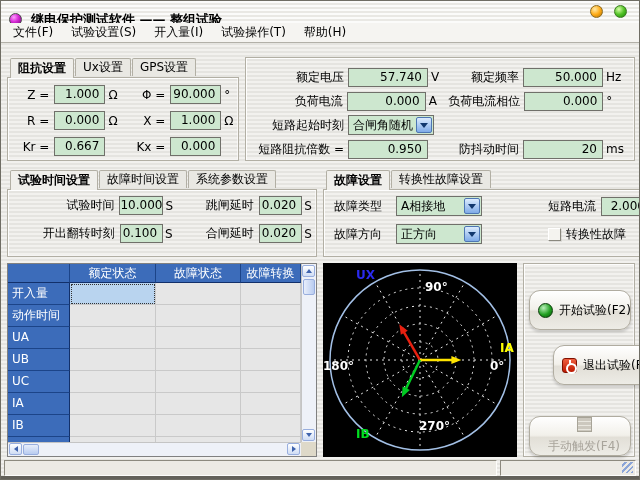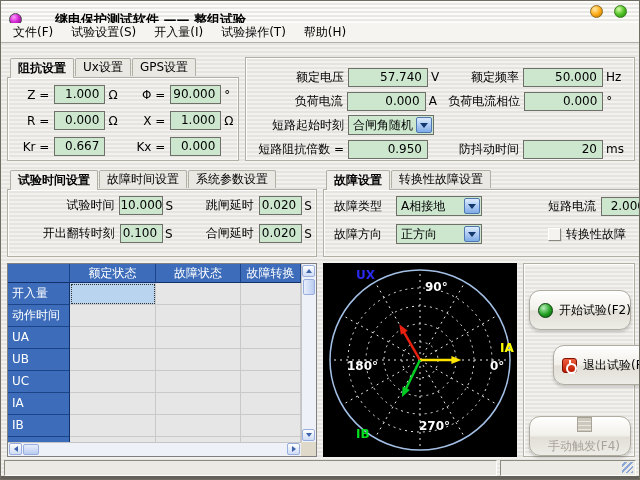--- a/index.html
+++ b/index.html
@@ -5,21 +5,21 @@
   * { margin:0; padding:0; box-sizing:border-box; }
   html,body { width:640px; height:480px; }
   body { font-family:"DejaVu Sans","Liberation Sans",sans-serif; font-size:12px; color:#000; }
   #win { position:relative; width:640px; height:480px; overflow:hidden;
          border:1px solid #6f6d64;
          background:repeating-linear-gradient(180deg,#f2f1ee 0px,#f2f1ee 2px,#e5e4e0 2px,#e5e4e0 4px); }
 
   
   .titlebar { position:absolute; left:0; top:0; right:0; height:38px;
               background:repeating-linear-gradient(180deg,#fbfbfa 0px,#fbfbfa 2px,#e9e8e4 2px,#e9e8e4 4px);
-              border-bottom:1px solid #9a9890; display:flex; align-items:center;gap:24px; }
+              border-bottom:1px solid #9a9890; display:flex; align-items:center; }
   .orb { width:13px; height:13px; border-radius:50%; }
   .app-orb { margin-left:8px; background:radial-gradient(circle at 35% 30%,#ff9aff,#d428d4 45%,#7a0880 95%);
              border:1px solid #4a4a4a; }
   .title-text { margin-left:9px; font-weight:bold; font-size:13px; white-space:nowrap; }
   .win-controls { position:absolute; right:12px; top:4px; display:flex; gap:11px; }
   .orb.min { background:radial-gradient(circle at 35% 30%,#ffeaa8,#ffac18 50%,#b87400 95%); border:1px solid #8a6a20; }
   .orb.close { background:radial-gradient(circle at 35% 30%,#d8ffa8,#52c226 50%,#1f8a0c 95%); border:1px solid #3a7a20; }
 
   
   .menubar { position:absolute; top:22px; left:0; right:0; height:20px; background:#f5f4f1;
@@ -111,21 +111,21 @@
   .hthumb { position:absolute; left:15px; top:1px; width:16px; height:11px; border:1px solid #98aede;
             border-radius:2px; background:linear-gradient(180deg,#e8eefb,#b9ccf0); }
 
   
   #phasor { position:absolute; left:322px; top:262px; width:194px; height:194px; background:#000; }
   #phasor svg { position:absolute; left:0; top:0; }
   .plabel { position:absolute; font-weight:bold; font-size:12px; white-space:nowrap; }
   .plabel.angle { color:#ffffff; }
   .pl-90  { left:102px; top:17px; }
   .pl-0   { left:167px; top:96px; }
-  .pl-180 { left:24px;  top:96px; }
+  .pl-180 { left:0;  top:96px; }
   .pl-270 { left:96px;  top:156px; }
   .pl-ux  { left:33px;  top:5px; }
   .pl-ia  { left:177px; top:78px; }
   .pl-ib  { left:33px;  top:164px; }
 
   
   #actions { left:522px; top:262px; width:112px; height:194px; }
   .abtn { position:absolute; left:5px; width:102px; height:40px; border-radius:11px; border:1px solid #b0aca0;
           background:linear-gradient(180deg,#ffffff,#f2f0ea 48%,#e2dfd7 54%,#edece6);
           box-shadow:0 2px 3px rgba(0,0,0,.18), inset 0 1px 0 #fff;

